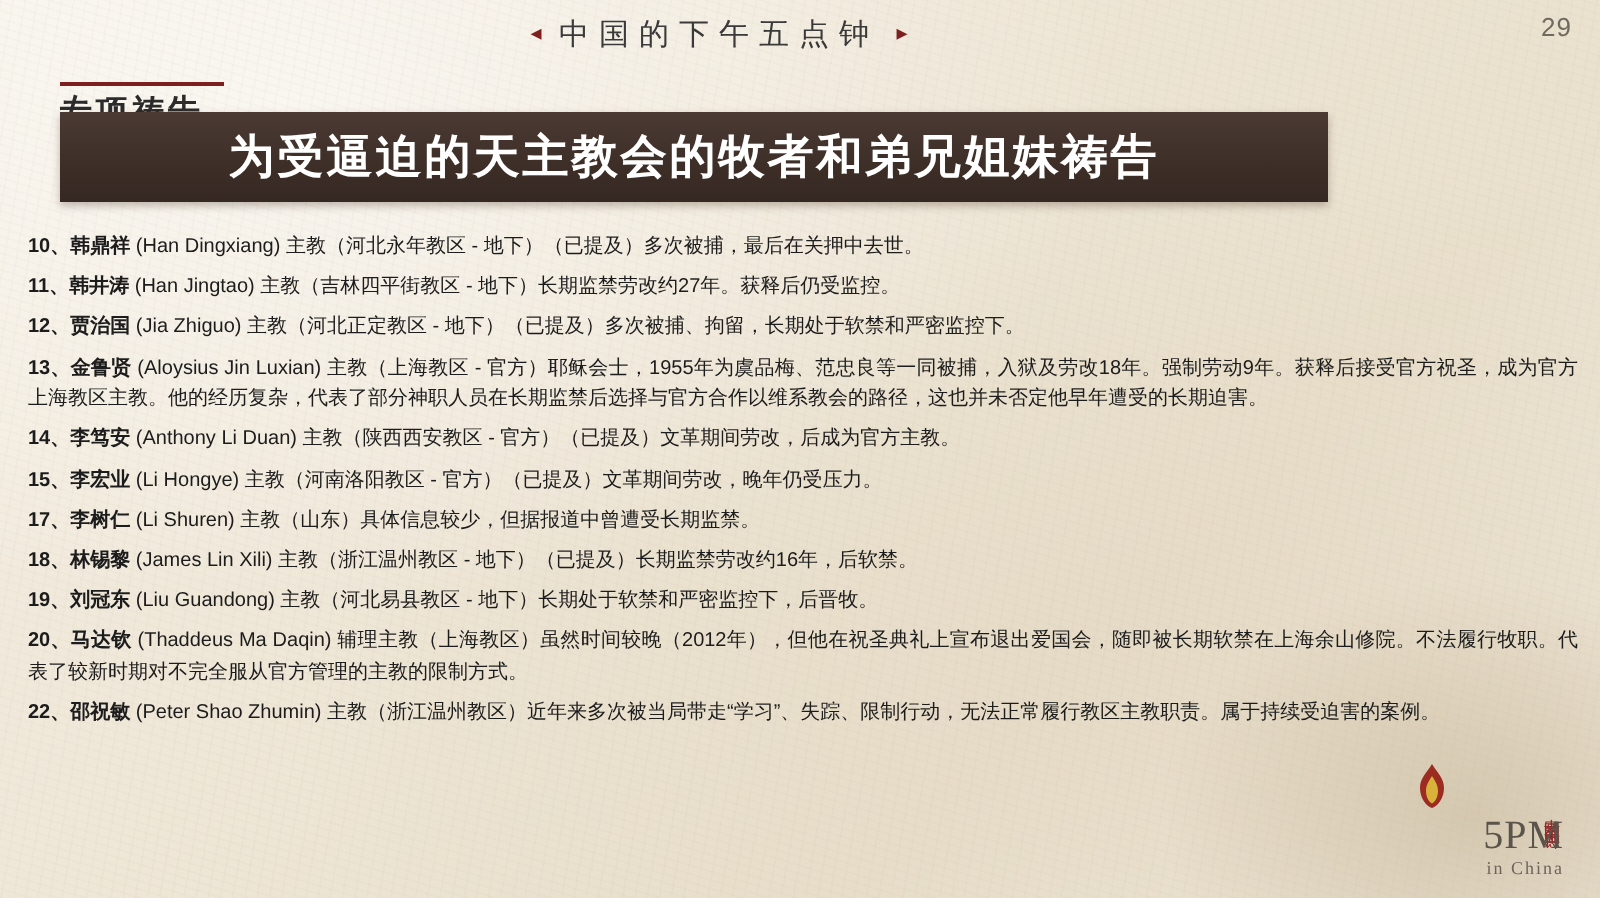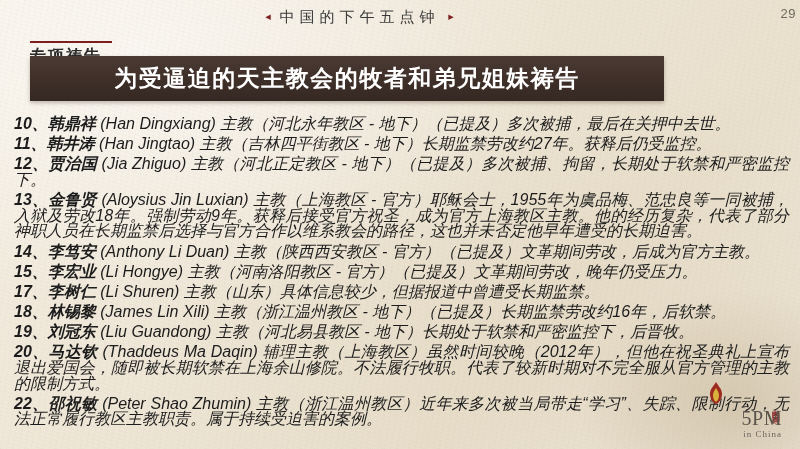--- a/index.html
+++ b/index.html
@@ -38,21 +38,21 @@
     width: 260px;
     height: 200px;
     background: radial-gradient(ellipse at 60% 60%, rgba(190,172,142,0.45) 0%, rgba(190,172,142,0) 70%);
     pointer-events: none;
   }
 
   
   .page-number {
     position: absolute;
     top: 6px;
-    right: 4px;
+    right: 14px;
     font-size: 13px;
     color: #6f6a60;
     letter-spacing: 0.5px;
   }
   .section-tag {
     position: absolute;
     top: 18px;
     left: 30px;
     font-size: 16px;
     font-weight: bold;
@@ -109,26 +109,25 @@
 
   
   .body-list {
     position: absolute;
     top: 116px;
     left: 14px;
     width: 775px;
     color: #1c1c1c;
   }
   .entry {
-    font-size: 16px;
+    font-size: 10px;
     line-height: 15.6px;
     margin-bottom: 4.6px;
     text-align: justify;
     text-justify: inter-ideograph;
-    font-style: italic;
   }
   .entry .idx {
     font-weight: bold;
   }
   .entry .nm {
     font-weight: bold;
   }
   .entry .py {
     font-weight: normal;
   }

